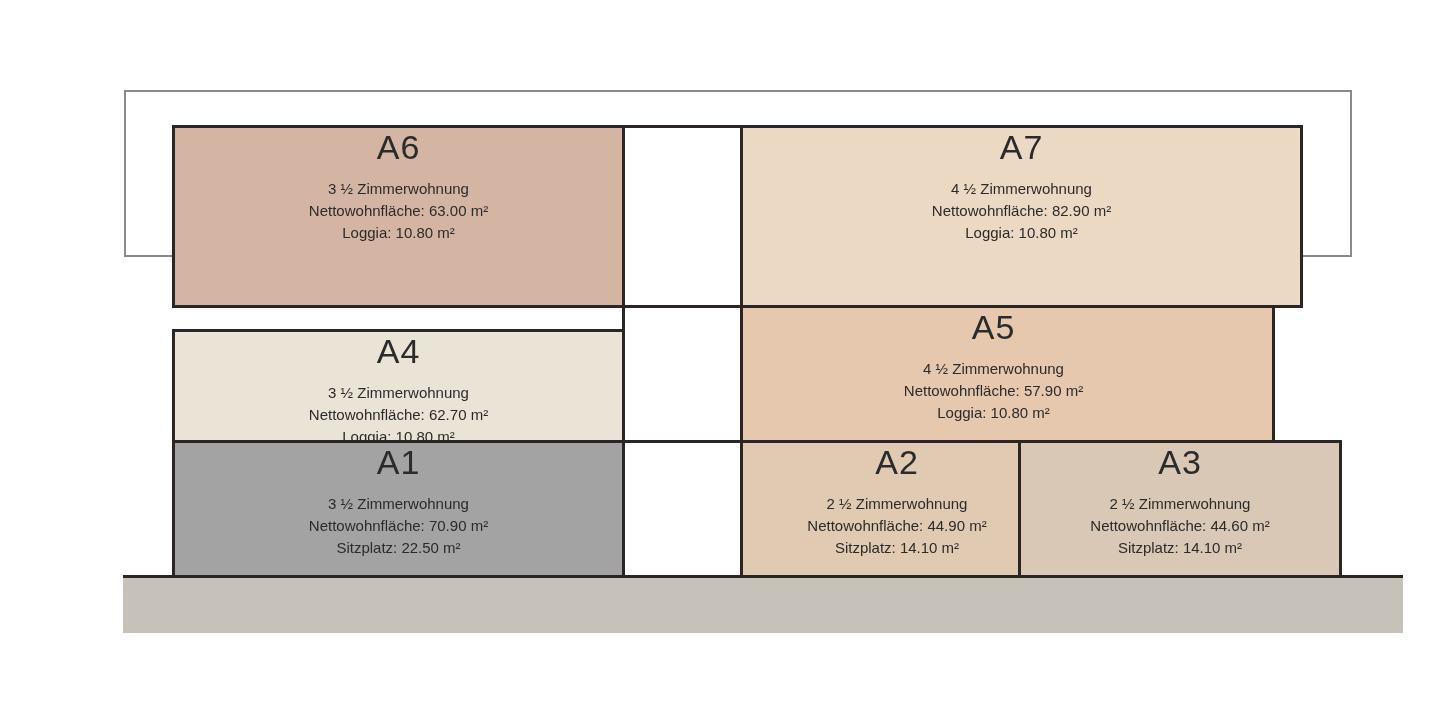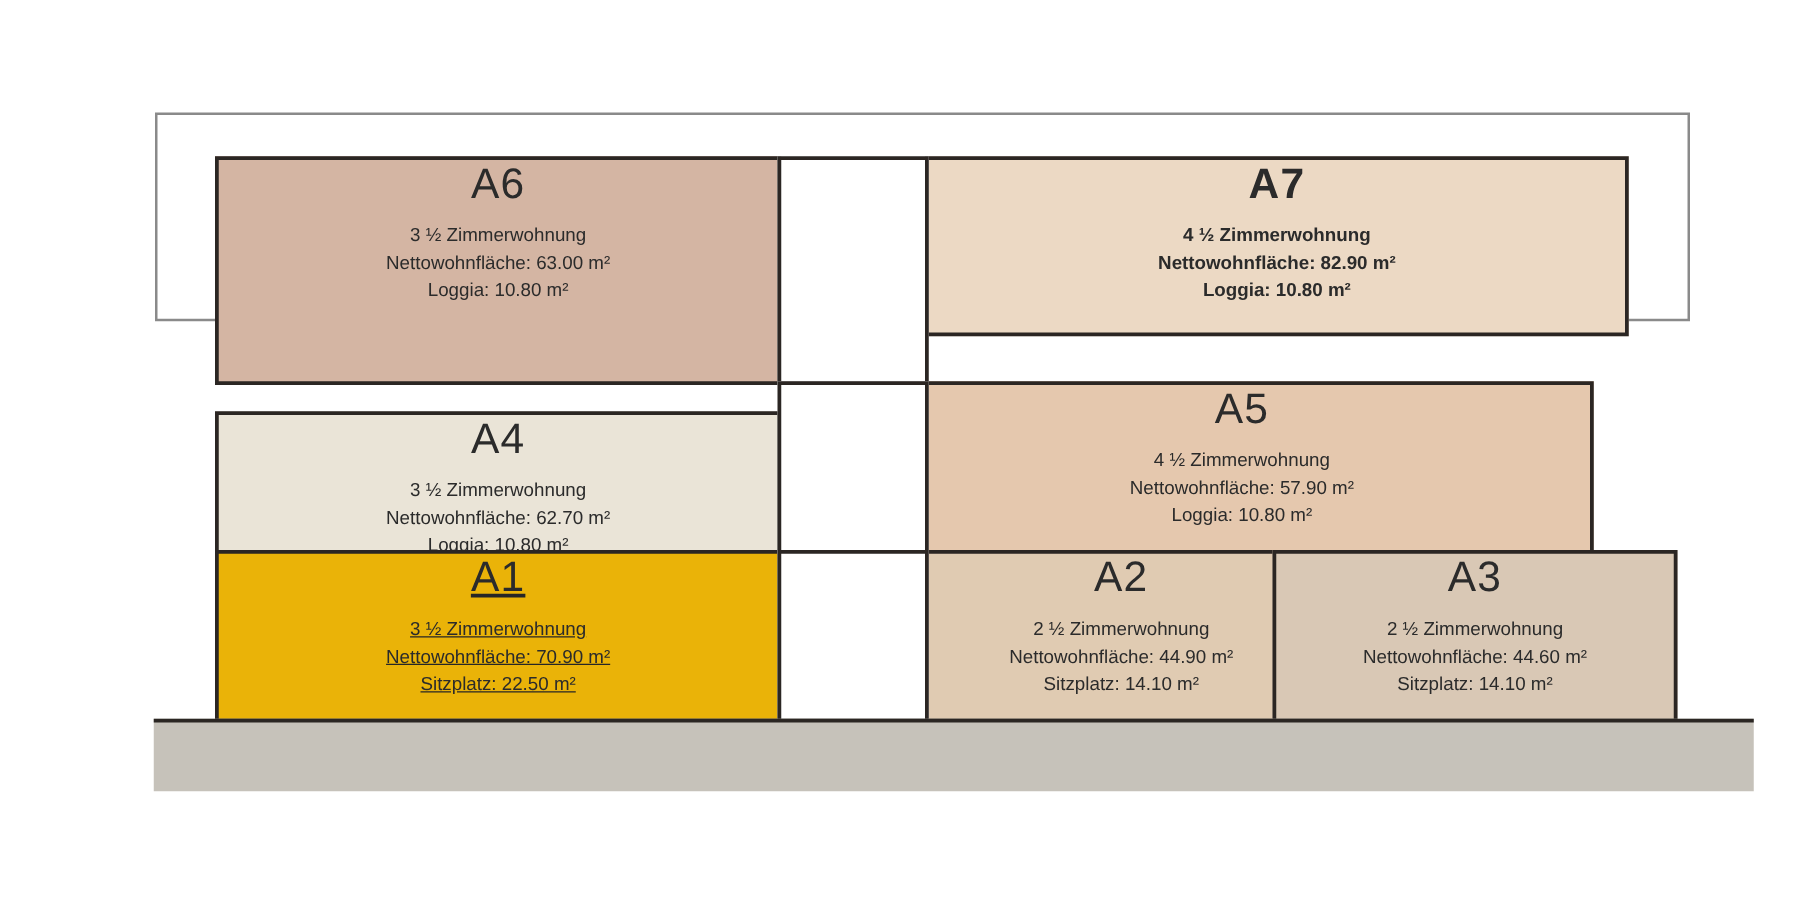--- a/index.html
+++ b/index.html
@@ -54,21 +54,21 @@
   }
   .caption{
     position:absolute;
     left:0;top:644px;width:1350px;
     text-align:center;
     font-size:17px;
     color:#333333;
   }
   
   #u-a6{left:172px;top:125px;width:453px;height:183px;}
-  #u-a7{left:740px;top:125px;width:563px;height:144px;font-weight:bold;}
+  #u-a7{left:740px;top:125px;width:563px;height:183px;}
   #u-a4{left:172px;top:305px;width:453px;height:138px;margin-top:24px;}
   #u-a5{left:712px;top:305px;width:563px;height:138px;}
   #u-a1{left:172px;top:440px;width:453px;height:138px;}
   #u-a2{left:740px;top:440px;width:314px;height:138px;}
   #u-a3{left:1018px;top:440px;width:324px;height:138px;}
   #shaft-1{left:622px;top:125px;width:121px;height:183px;}
   #shaft-2{left:622px;top:305px;width:121px;height:138px;}
   #shaft-3{left:622px;top:440px;width:121px;height:138px;}
 </style>
 </head>
@@ -107,21 +107,21 @@
 
   <div id="u-a5" class="cell unit" style="background-color: rgb(229, 200, 174);">
     <div class="unit-label">A5</div>
     <div class="unit-lines">
       <div>4 ½ Zimmerwohnung</div>
       <div>Nettowohnfläche: 57.90 m²</div>
       <div>Loggia: 10.80 m²</div>
     </div>
   </div>
 
-  <div id="u-a1" class="cell unit" style="background-color: #eab308; text-decoration: underline;">
+  <div id="u-a1" class="cell unit" style="background-color: #a3a3a3;">
     <div class="unit-label">A1</div>
     <div class="unit-lines">
       <div>3 ½ Zimmerwohnung</div>
       <div>Nettowohnfläche:  70.90 m²</div>
       <div>Sitzplatz: 22.50 m²</div>
     </div>
   </div>
 
   <div id="u-a2" class="cell unit" style="background-color: rgb(224, 203, 178);">
     <div class="unit-label">A2</div>

